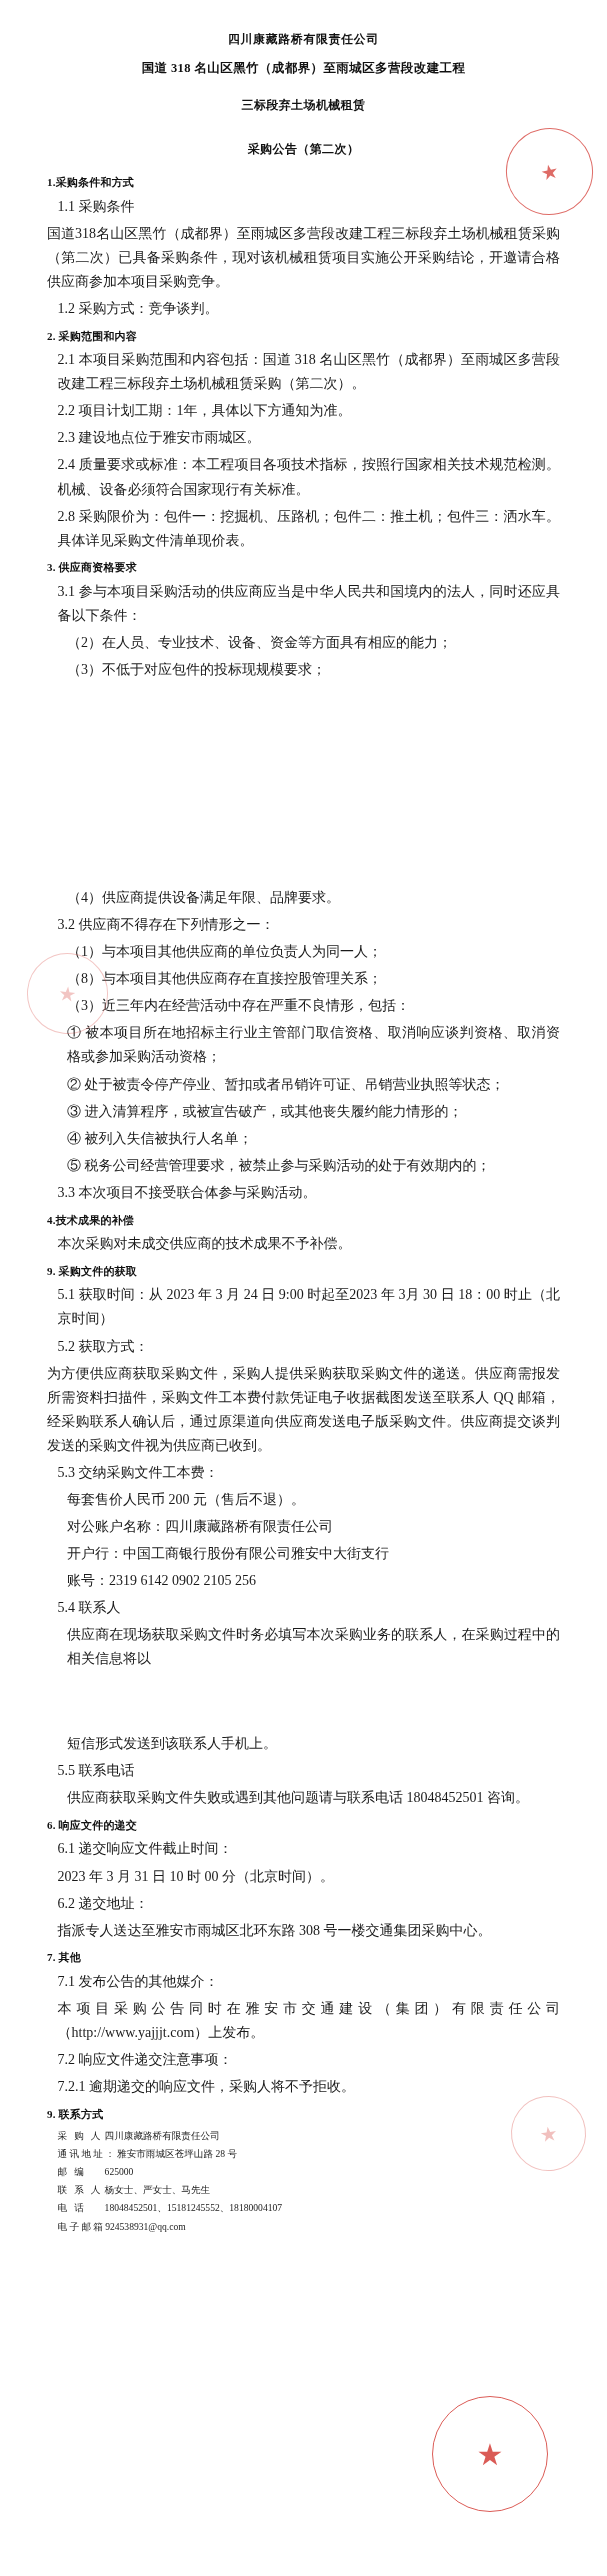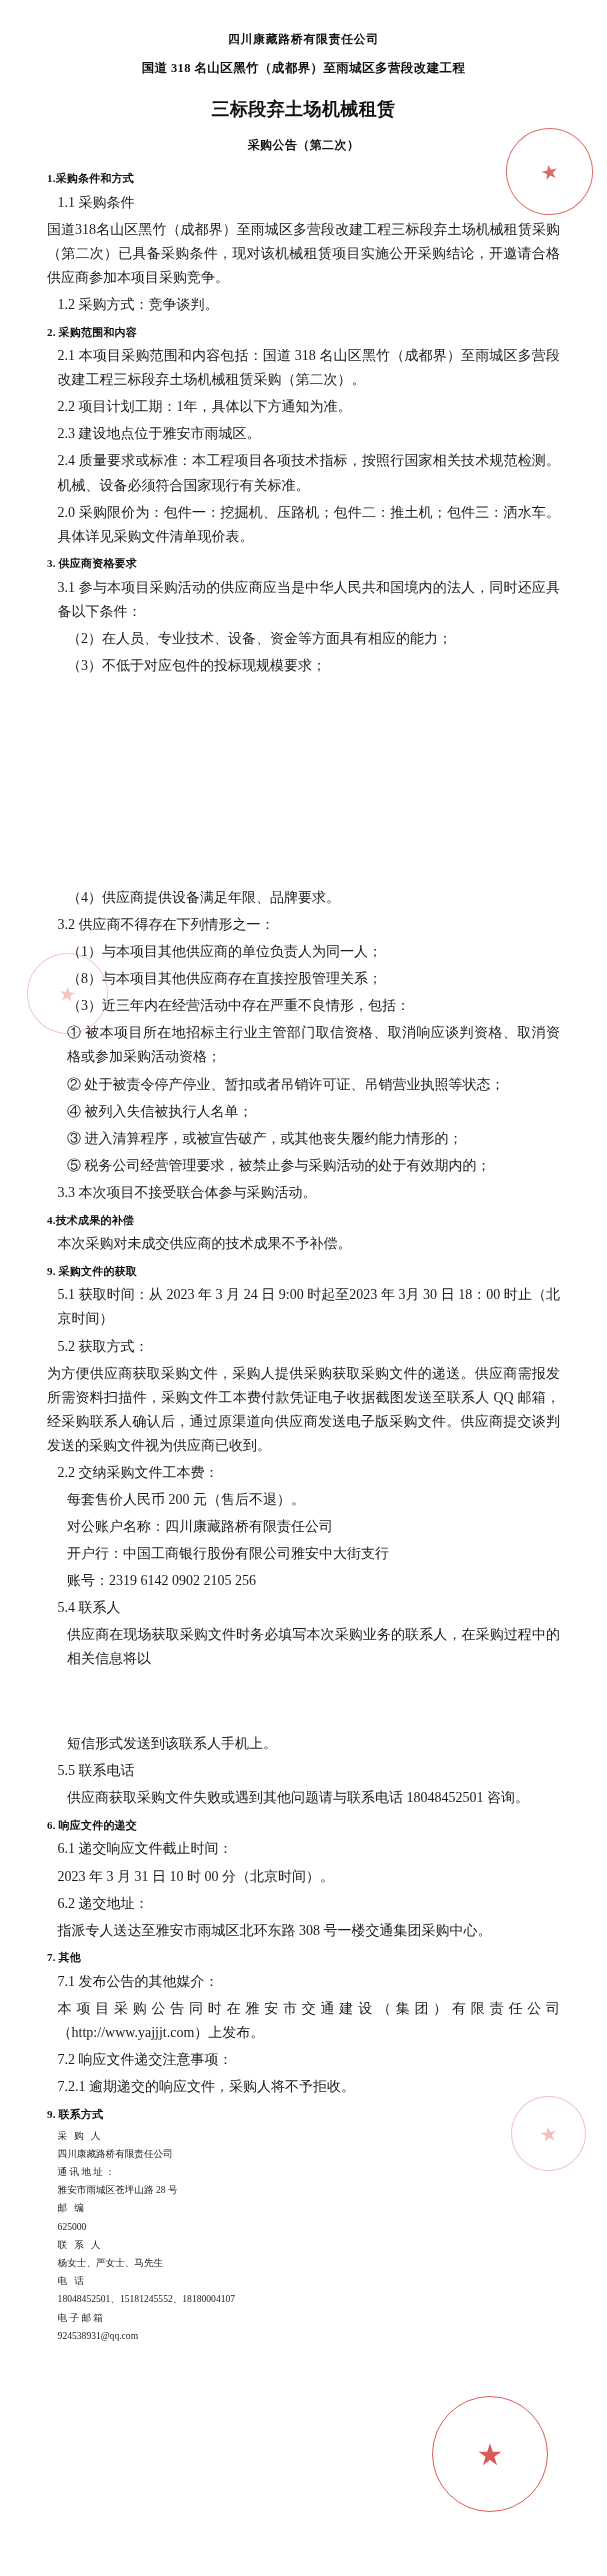--- a/index.html
+++ b/index.html
@@ -25,21 +25,21 @@
   .sheet.p3 { height: 894px; padding: 47px 47px 0 47px; }
   .gap { height: 0px; background: #d8d8d8; }
 
   .doc-title {
     text-align: center;
     font-weight: bold;
     color: #111;
   }
   .t1 { font-size: 11.8px; letter-spacing: 0.8px; margin-bottom: 12px; }
   .t2 { font-size: 12.5px; letter-spacing: 0.4px; margin-bottom: 20px; }
-  .t3 { font-size: 18px; letter-spacing: 0.4px; margin-bottom: 16px; }
+  .t3 { font-size: 12px; letter-spacing: 0.4px; margin-bottom: 27px; }
   .t4 { font-size: 12px; letter-spacing: 0.4px; margin-bottom: 17px; }
 
   .h1 {
     font-size: 11px;
     font-weight: bold;
     color: #111;
     margin: 7.6px 0 4.6px 0;
     letter-spacing: 0.2px;
   }
   .para {
@@ -52,21 +52,20 @@
   .sub { padding-left: 10.6px; }
   .sub2 { padding-left: 20px; }
   .u { text-underline-offset: 1.5px; }
 
   .contact-line {
     font-size: 9.6px;
     line-height: 1.9;
     color: #1a1a1a;
     padding-left: 10.6px;
     display: flex;
-    flex-direction: column;
   }
   .contact-line .k {
     display: inline-block;
     min-width: 47px;
     letter-spacing: 2.3px;
   }
   .contact-line .v { flex: 1; }
 
   .signature {
     margin-top: 20px;
@@ -158,21 +157,21 @@
     <div class="h1">1.采购条件和方式</div>
     <div class="para sub">1.1 采购条件</div>
     <div class="para">国道318名山区黑竹（成都界）至雨城区多营段改建工程三标段弃土场机械租赁采购（第二次）已具备采购条件，现对该机械租赁项目实施公开采购结论，开邀请合格供应商参加本项目采购竞争。</div>
     <div class="para sub">1.2 采购方式：竞争谈判。</div>
 
     <div class="h1">2. 采购范围和内容</div>
     <div class="para sub">2.1 本项目采购范围和内容包括：国道 318 名山区黑竹（成都界）至雨城区多营段改建工程三标段弃土场机械租赁采购（第二次）。</div>
     <div class="para sub">2.2 项目计划工期：1年，具体以下方通知为准。</div>
     <div class="para sub">2.3 建设地点位于雅安市雨城区。</div>
     <div class="para sub">2.4 质量要求或标准：本工程项目各项技术指标，按照行国家相关技术规范检测。机械、设备必须符合国家现行有关标准。</div>
-    <div class="para sub">2.0 采购限价为：包件一：挖掘机、压路机；包件二：推土机；包件三：洒水车。具体详见采购文件清单现价表。</div>
+    <div class="para sub">2.8 采购限价为：包件一：挖掘机、压路机；包件二：推土机；包件三：洒水车。具体详见采购文件清单现价表。</div>
 
     <div class="h1">3. 供应商资格要求</div>
     <div class="para sub">3.1 参与本项目采购活动的供应商应当是中华人民共和国境内的法人，同时还应具备以下条件：</div>
     <div class="para sub2">（2）在人员、专业技术、设备、资金等方面具有相应的能力；</div>
     <div class="para sub2">（3）不低于对应包件的投标现规模要求；</div>
   </div>
 
   <div class="gap"></div>
 
   <div class="sheet p2">
@@ -183,33 +182,33 @@
       <div class="bottom-text"></div>
     </div>
 
     <div class="para sub2">（4）供应商提供设备满足年限、品牌要求。</div>
     <div class="para sub">3.2 供应商不得存在下列情形之一：</div>
     <div class="para sub2">（1）与本项目其他供应商的单位负责人为同一人；</div>
     <div class="para sub2">（8）与本项目其他供应商存在直接控股管理关系；</div>
     <div class="para sub2">（3）近三年内在经营活动中存在严重不良情形，包括：</div>
     <div class="para sub2">① 被本项目所在地招标主行业主管部门取信资格、取消响应谈判资格、取消资格或参加采购活动资格；</div>
     <div class="para sub2">② 处于被责令停产停业、暂扣或者吊销许可证、吊销营业执照等状态；</div>
+    <div class="para sub2">③ 进入清算程序，或被宣告破产，或其他丧失履约能力情形的；</div>
     <div class="para sub2">④ 被列入失信被执行人名单；</div>
-    <div class="para sub2">③ 进入清算程序，或被宣告破产，或其他丧失履约能力情形的；</div>
     <div class="para sub2">⑤ 税务公司经营管理要求，被禁止参与采购活动的处于有效期内的；</div>
     <div class="para sub">3.3 本次项目不接受联合体参与采购活动。</div>
 
     <div class="h1">4.技术成果的补偿</div>
     <div class="para sub">本次采购对未成交供应商的技术成果不予补偿。</div>
 
     <div class="h1">9. 采购文件的获取</div>
     <div class="para sub">5.1 获取时间：从 2023 年 3 月 24 日 9:00 时起至2023 年 3月 30 日 18：00 时止（北京时间）</div>
     <div class="para sub">5.2 获取方式：</div>
     <div class="para">为方便供应商获取采购文件，采购人提供采购获取采购文件的递送。供应商需报发所需资料扫描件，采购文件工本费付款凭证电子收据截图发送至联系人 QQ 邮箱，经采购联系人确认后，通过原渠道向供应商发送电子版采购文件。供应商提交谈判发送的采购文件视为供应商已收到。</div>
-    <div class="para sub">2.2 交纳采购文件工本费：</div>
+    <div class="para sub">5.3 交纳采购文件工本费：</div>
     <div class="para sub2">每套售价人民币 200 元（售后不退）。</div>
     <div class="para sub2">对公账户名称：四川康藏路桥有限责任公司</div>
     <div class="para sub2">开户行：中国工商银行股份有限公司雅安中大街支行</div>
     <div class="para sub2">账号：2319 6142 0902 2105 256</div>
     <div class="para sub">5.4 联系人</div>
     <div class="para sub2">供应商在现场获取采购文件时务必填写本次采购业务的联系人，在采购过程中的相关信息将以</div>
   </div>
 
   <div class="gap"></div>
 

